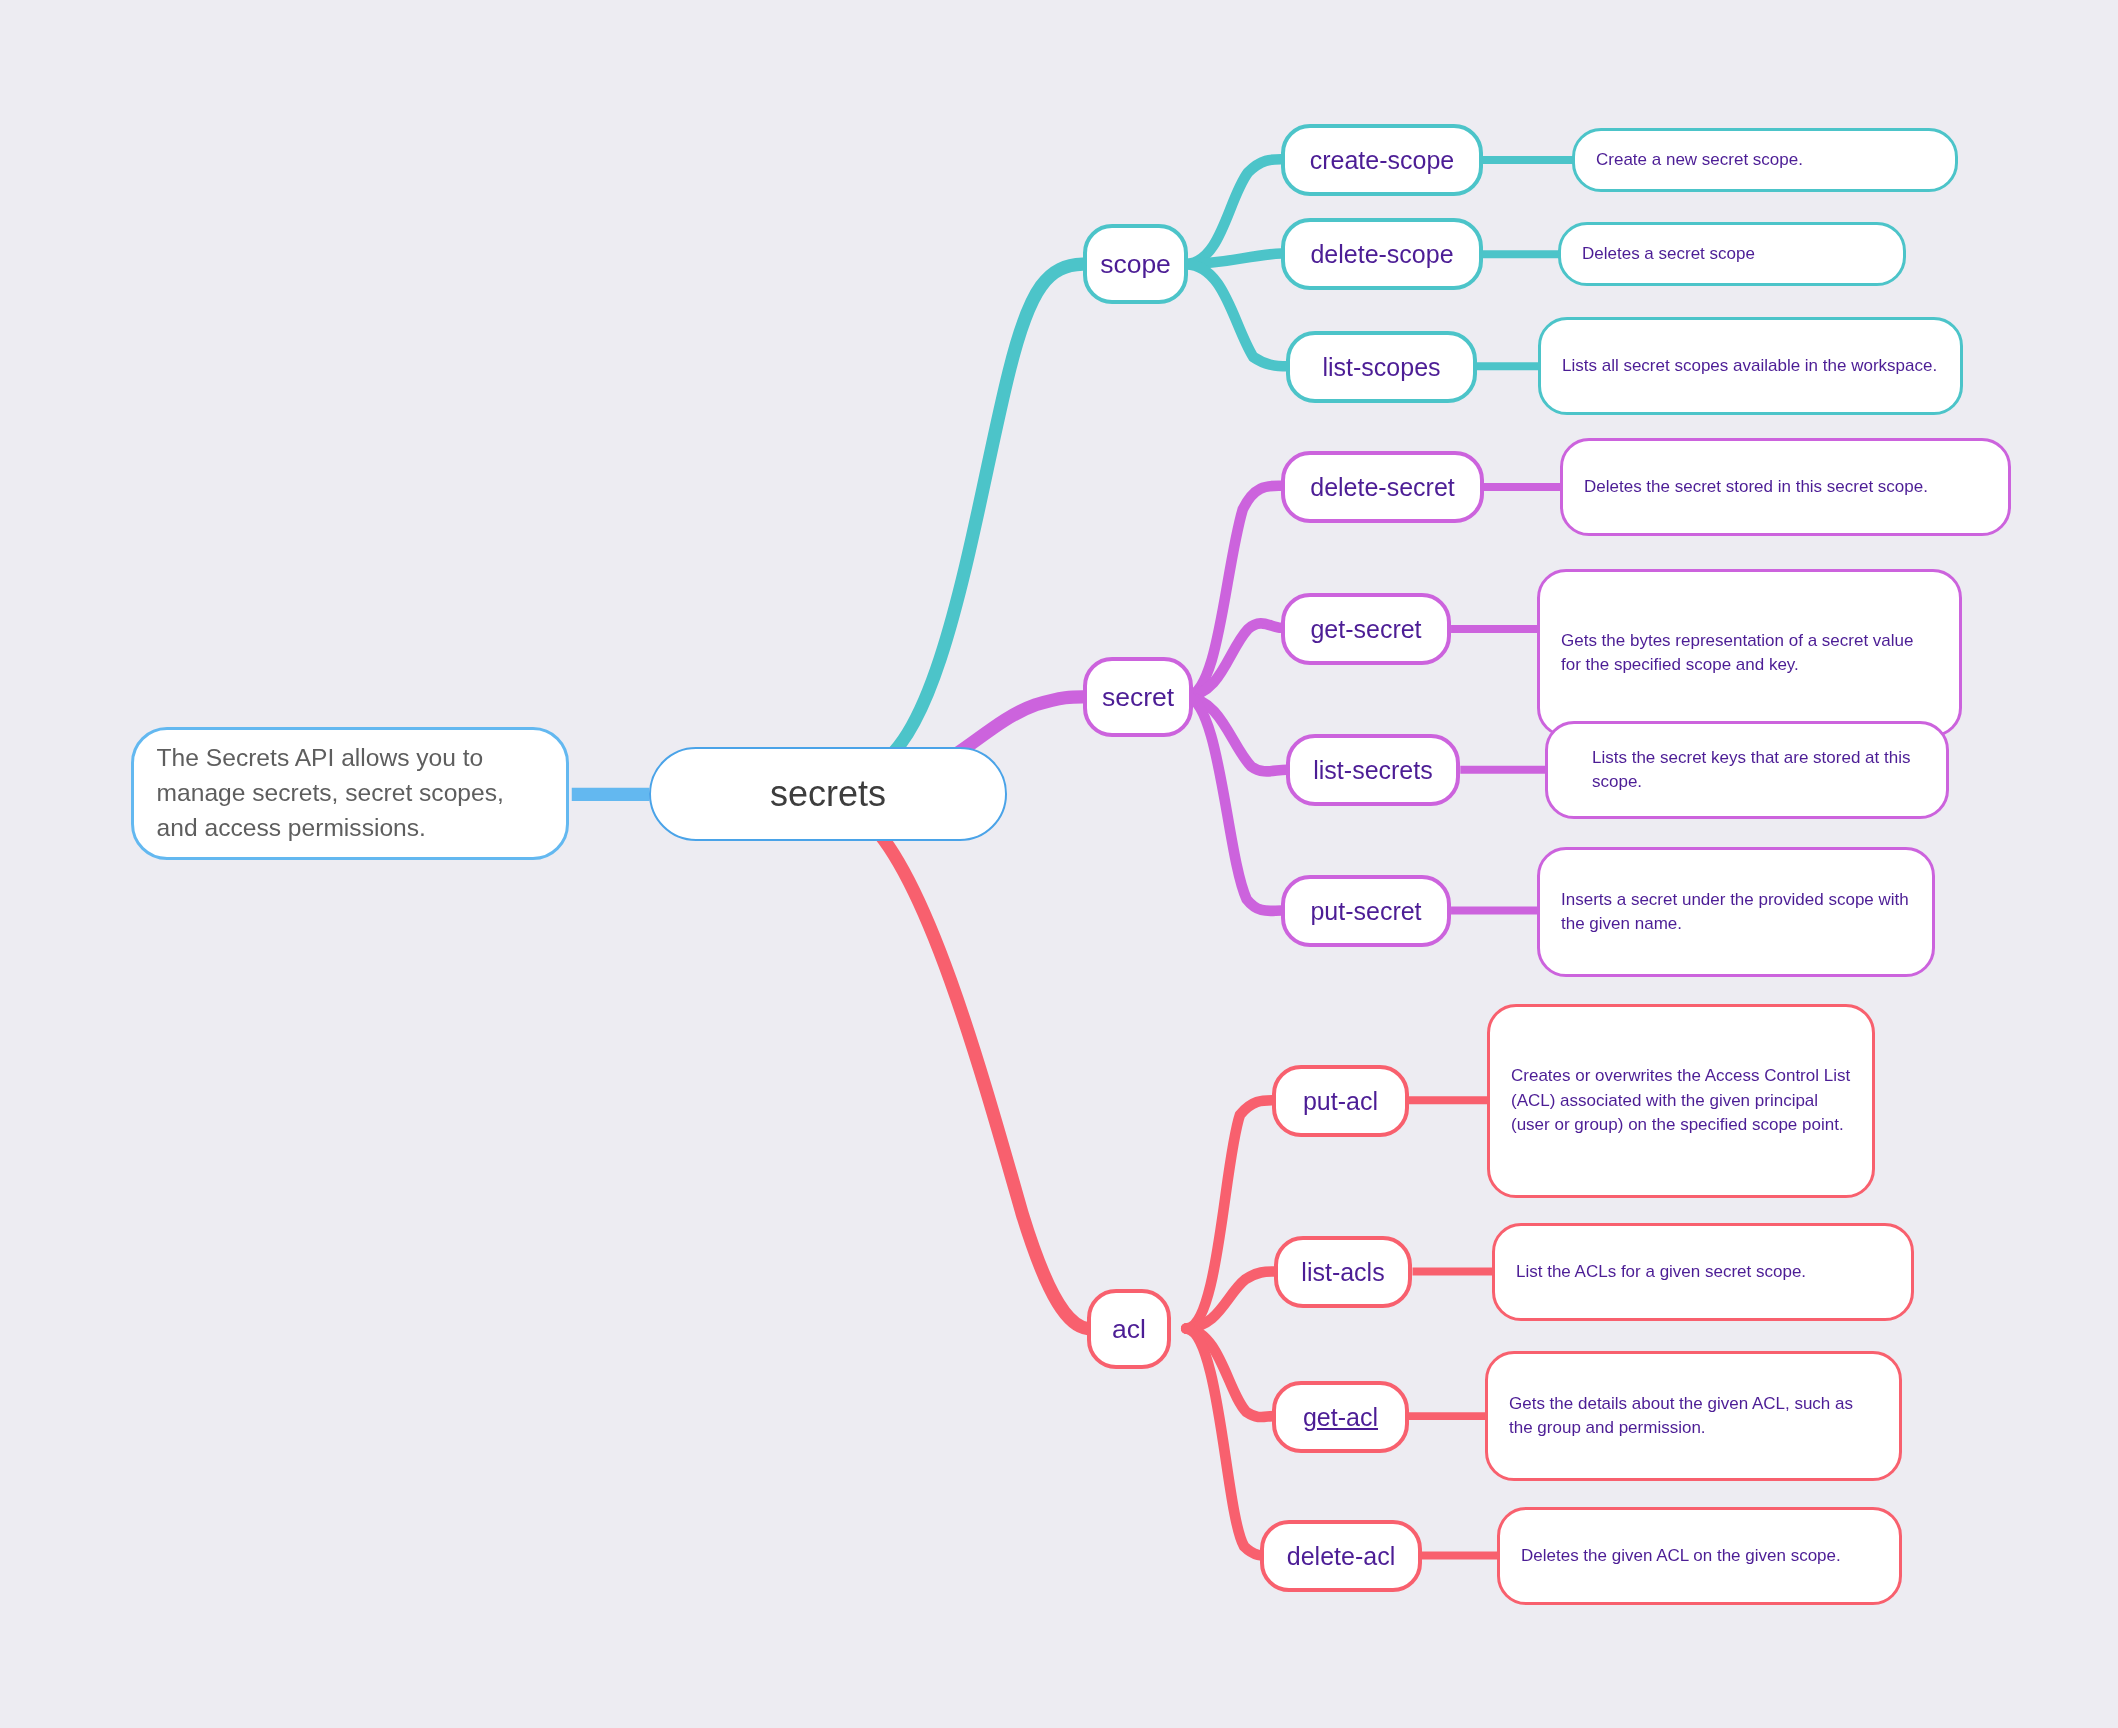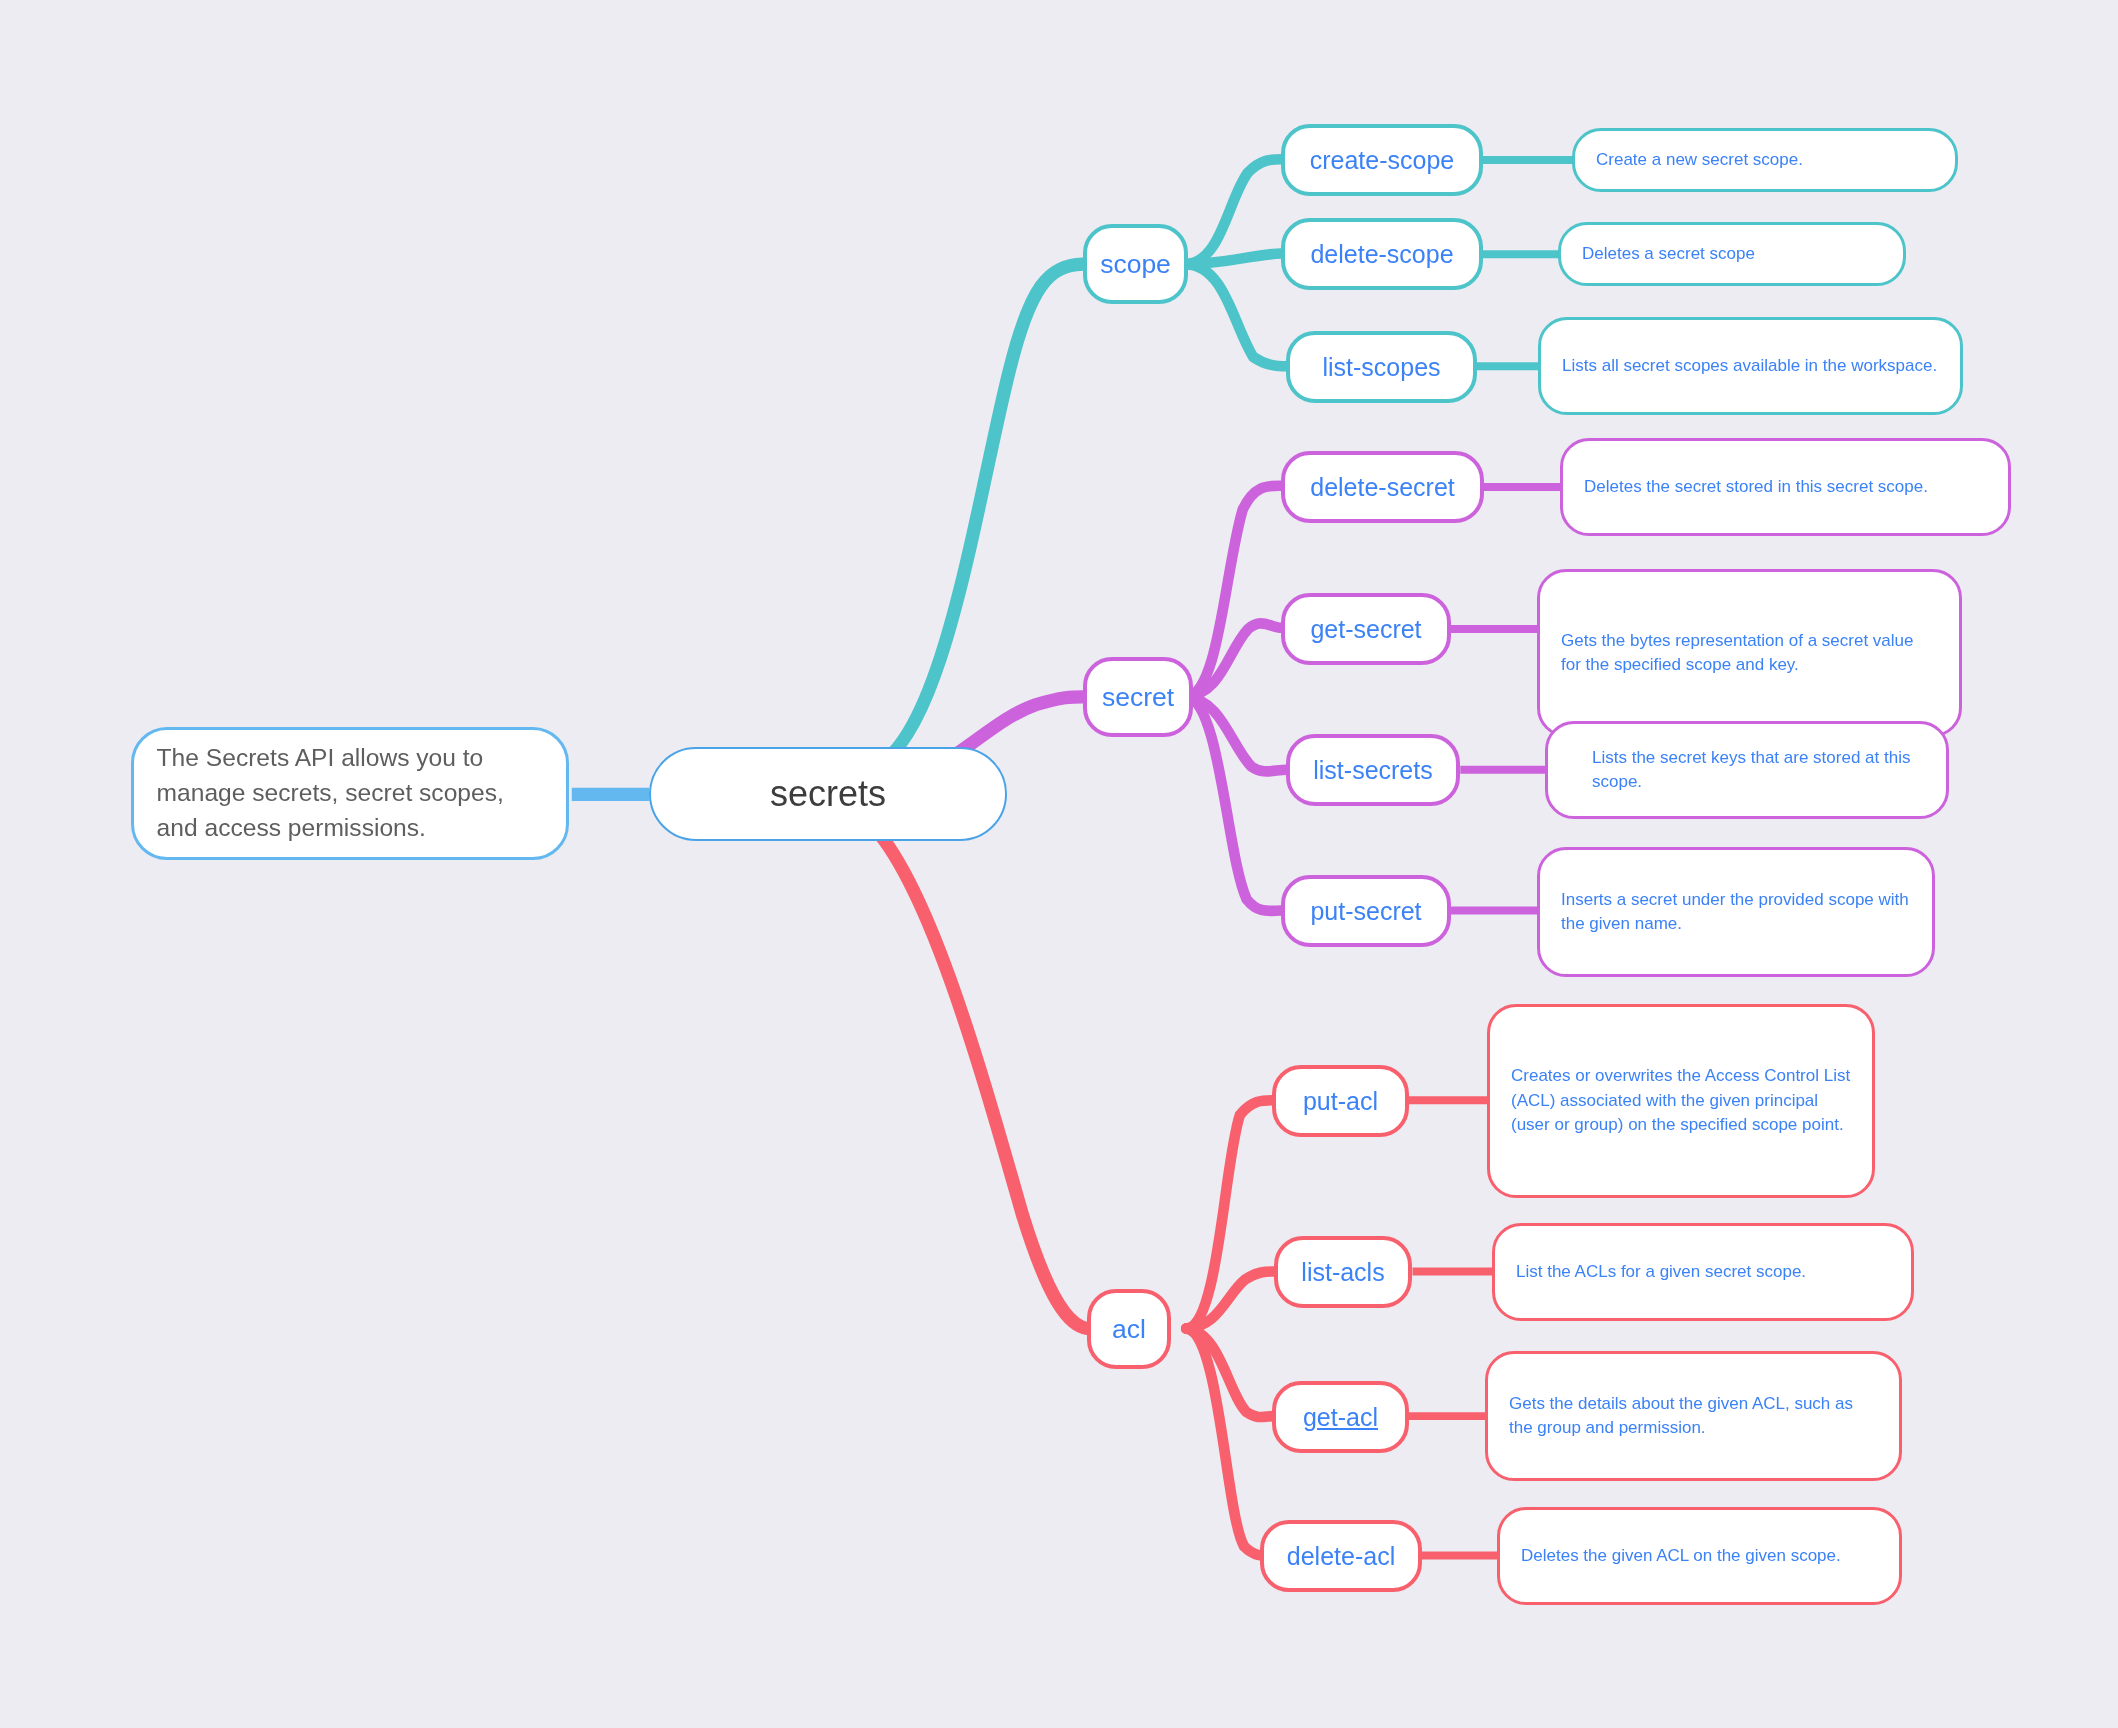--- a/index.html
+++ b/index.html
@@ -24,21 +24,21 @@
     width: 2119px;
     height: 1728px;
     pointer-events: none;
   }
   .node {
     position: absolute;
     box-sizing: border-box;
     background: #ffffff;
     display: flex;
     align-items: center;
-    color: #3b82f6;
+    color: #4c1d95;
     z-index: 5;
   }
   
   .node.root {
     border: 2.7px solid #4aa3e8;
     border-radius: 66px;
     justify-content: center;
     font-size: 36px;
     color: #3d3d3d;
   }

